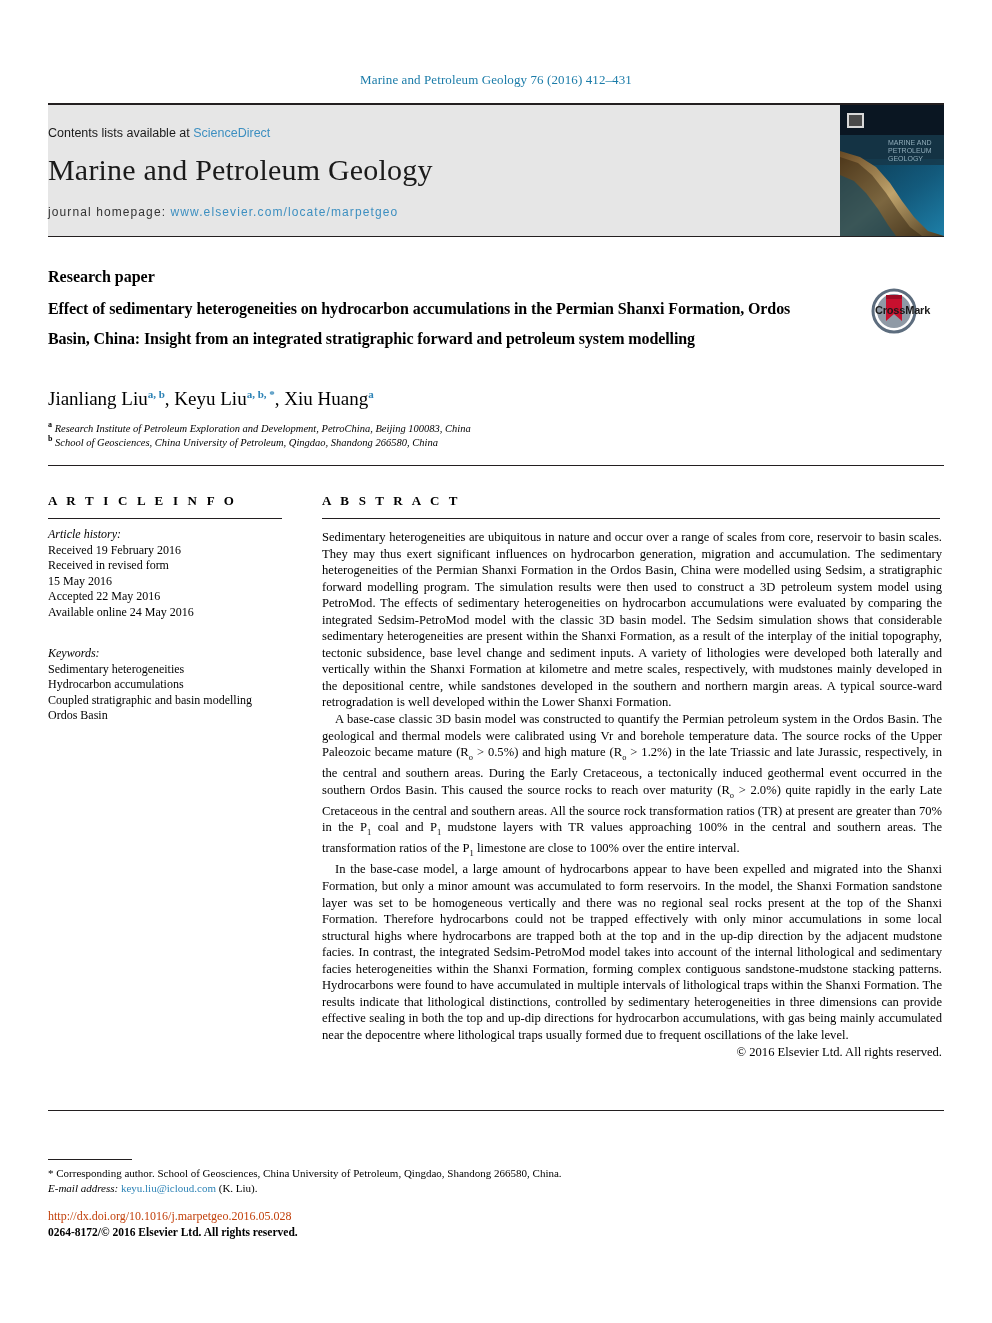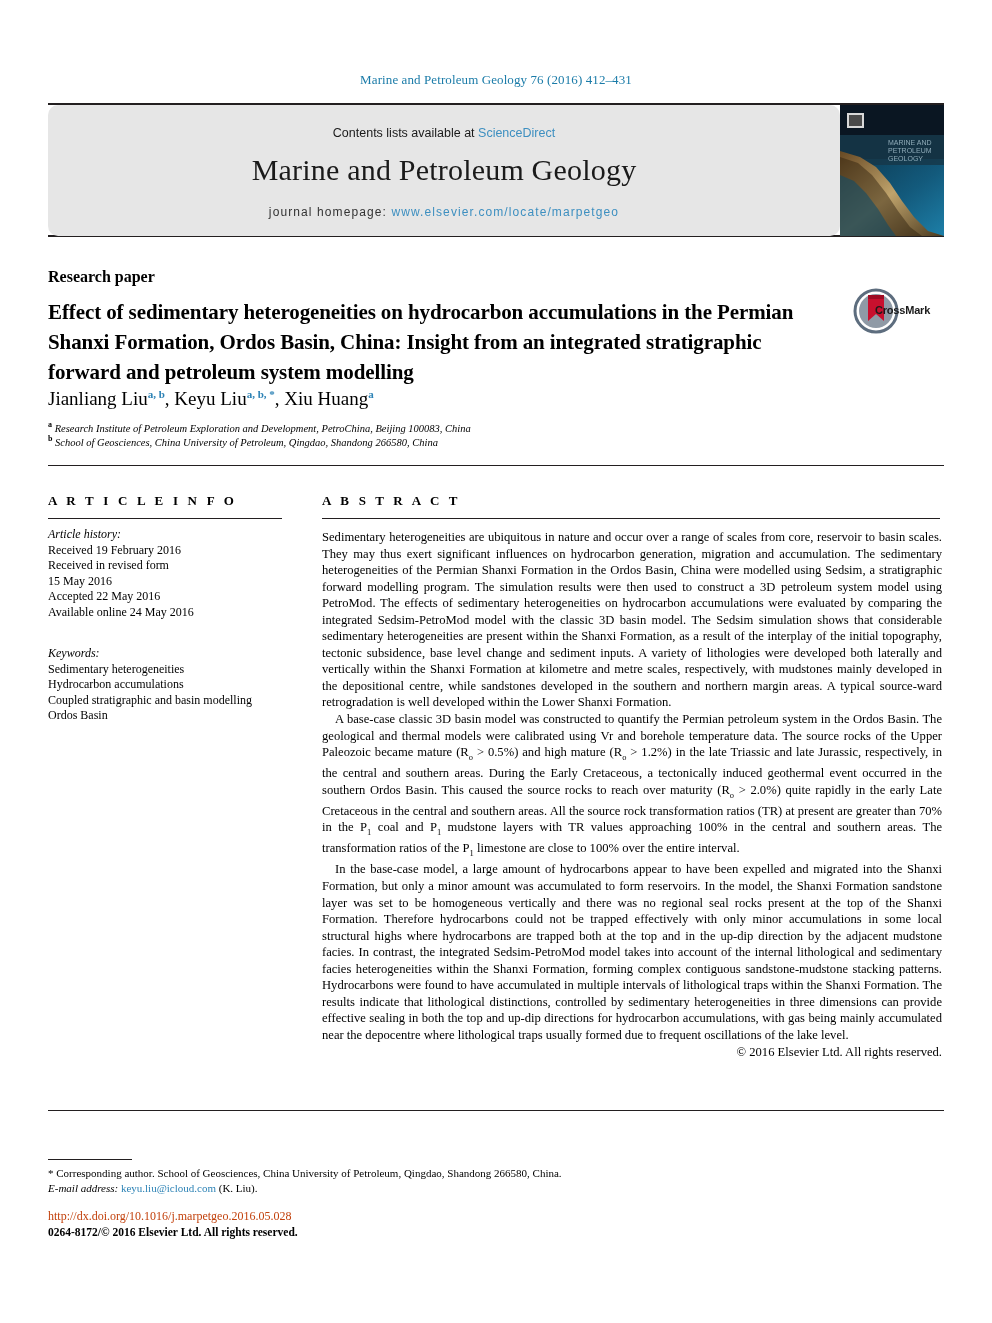--- a/index.html
+++ b/index.html
@@ -76,23 +76,22 @@
     line-height: 1;
     margin-bottom: 4px;
   }
 
   .journal-band {
     flex: 1 1 auto;
     background: #e6e6e6;
     position: relative;
     display: flex;
     flex-direction: column;
-    align-items: center;
+    align-items: flex-start;
     justify-content: center;
-    border-radius: 10px;
   }
   .contents-line {
     font-family: "Liberation Sans", sans-serif;
     font-size: 12.5px;
     color: #1a1a1a;
     margin-top: 4px;
   }
   .contents-line .sd {
     color: #3d8fc0;
   }
@@ -130,33 +129,34 @@
     font-size: 16px;
   }
 
   
   .title {
     position: absolute;
     left: 48px;
     top: 283px;
     width: 770px;
     font-family: "Liberation Serif", serif;
-    font-size: 21px;
+    font-size: 16px;
     line-height: 30px;
     color: #000;
     letter-spacing: -0.1px;
   }
 
   
   .crossmark {
     position: absolute;
     left: 853px;
     top: 288px;
     width: 82px;
     height: 52px;
+    text-align: center;
   }
   .crossmark .cm-label {
     position: absolute;
     left: 22px;
     top: 16px;
     font-family: "Liberation Sans", sans-serif;
     font-weight: bold;
     font-size: 11px;
     letter-spacing: -0.2px;
     color: #1a1a1a;

